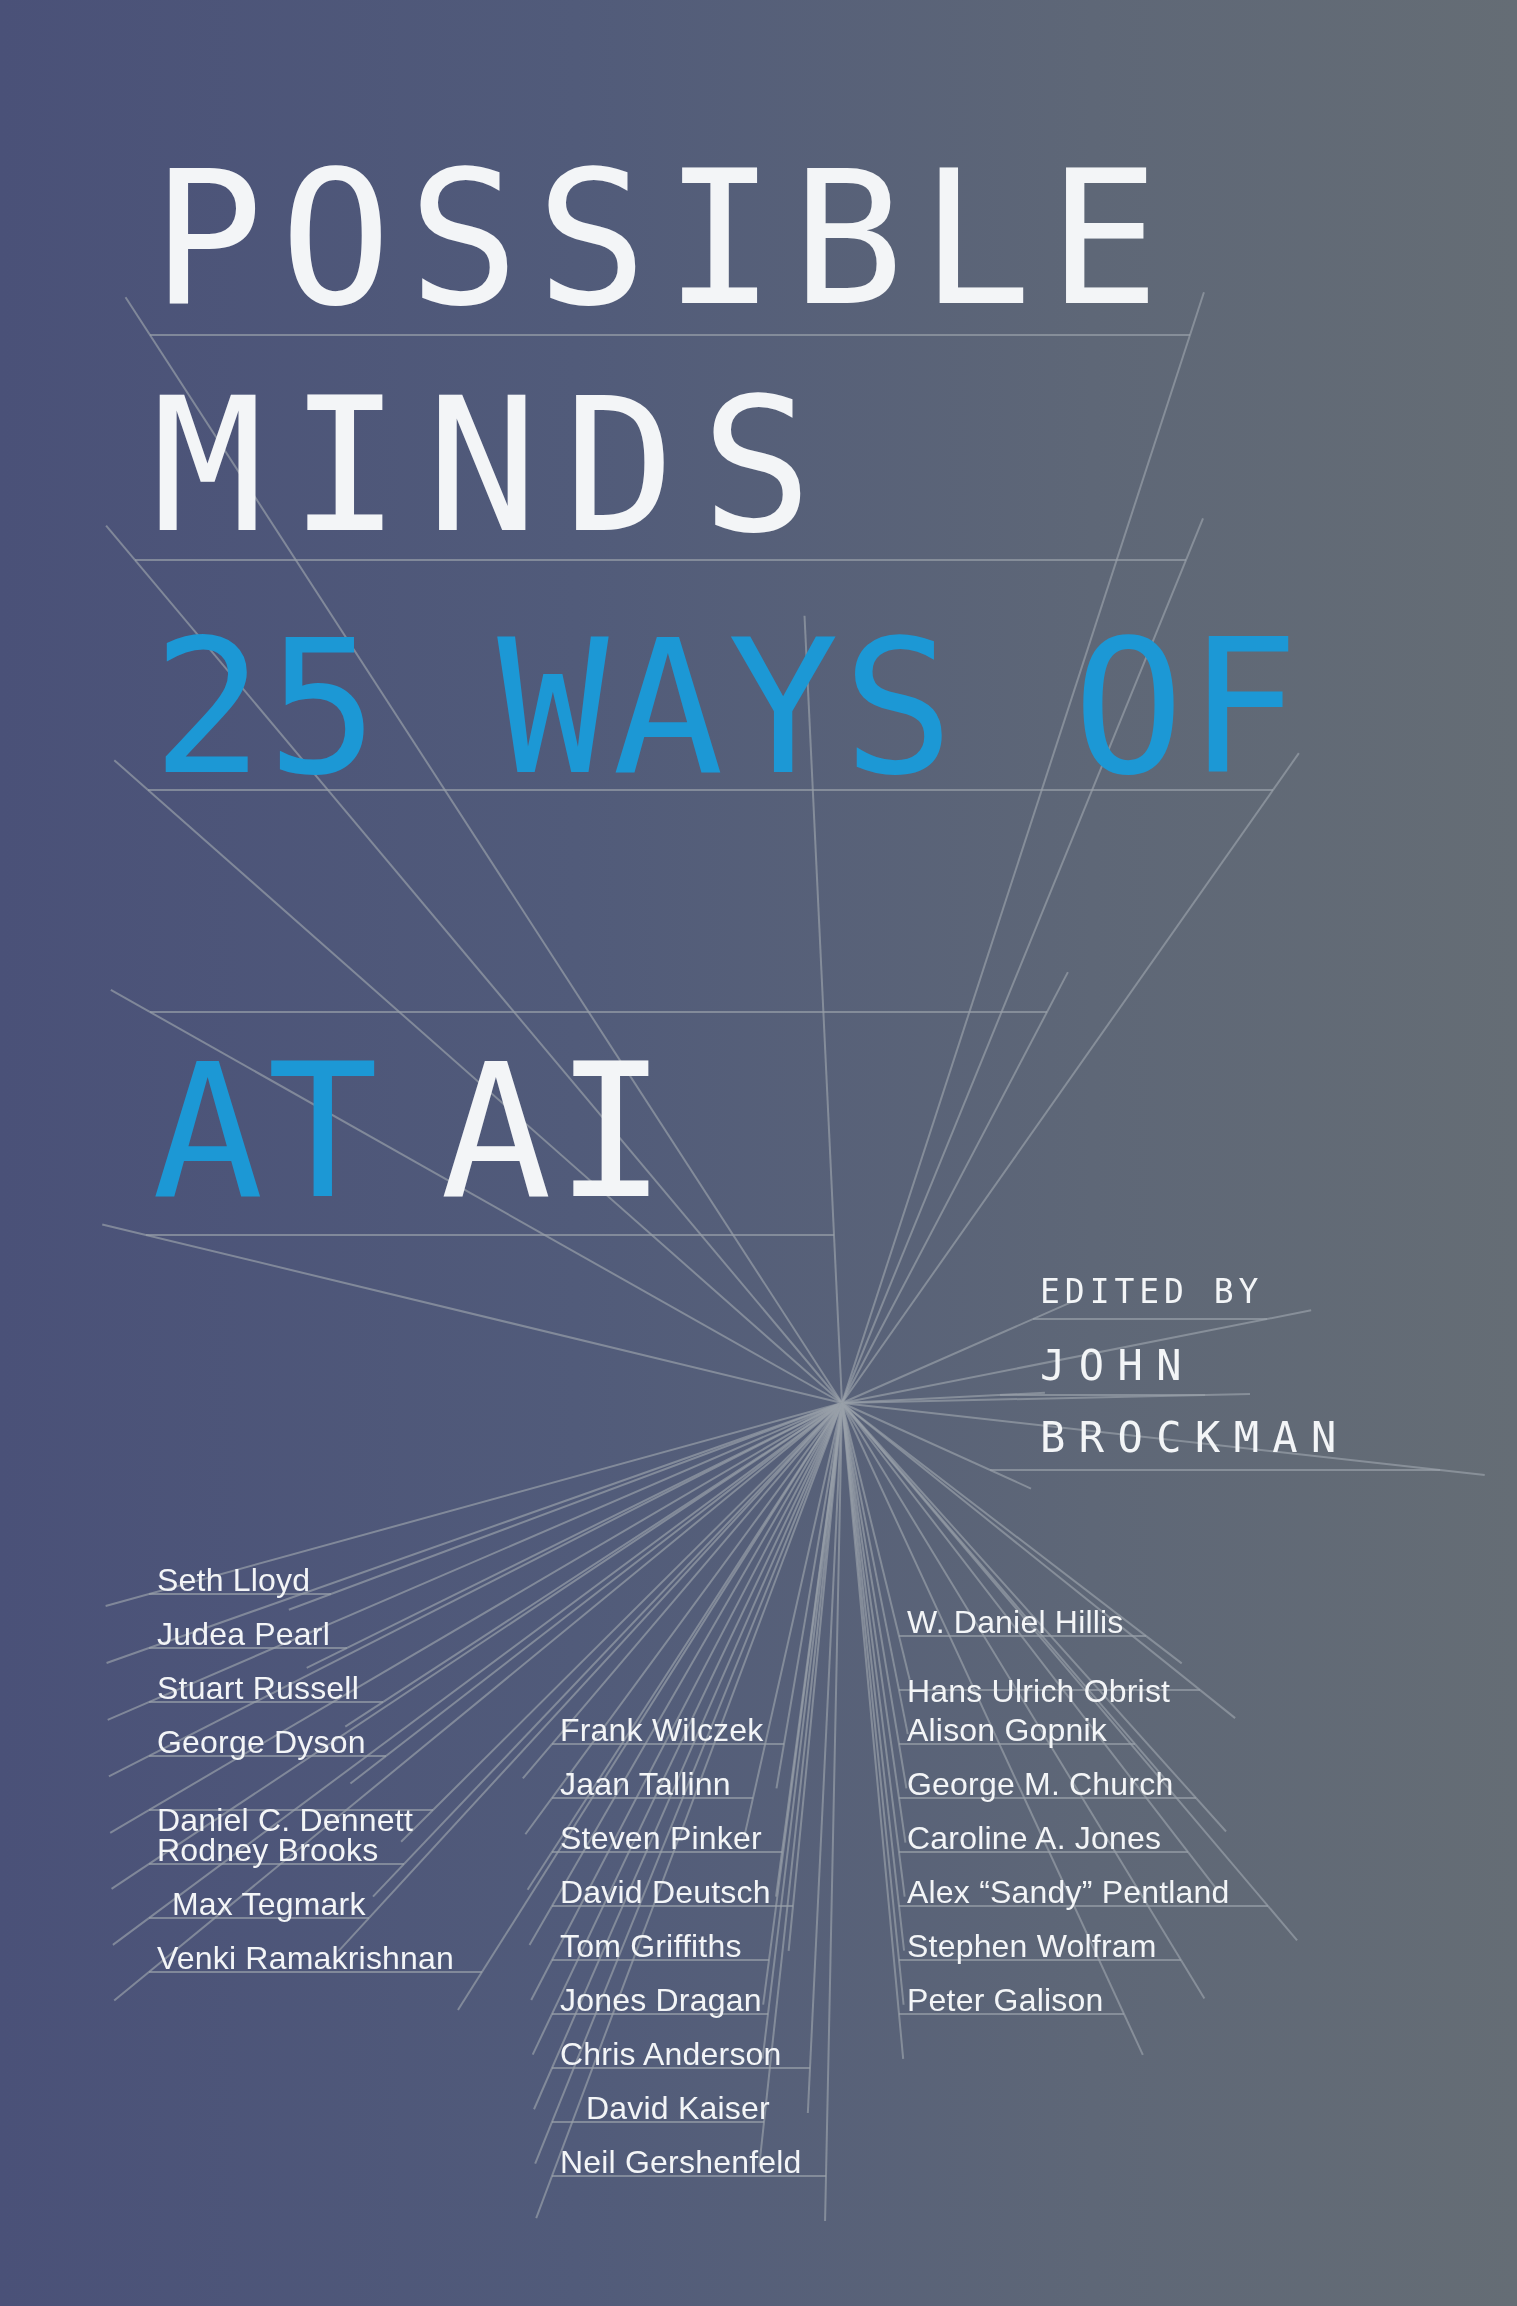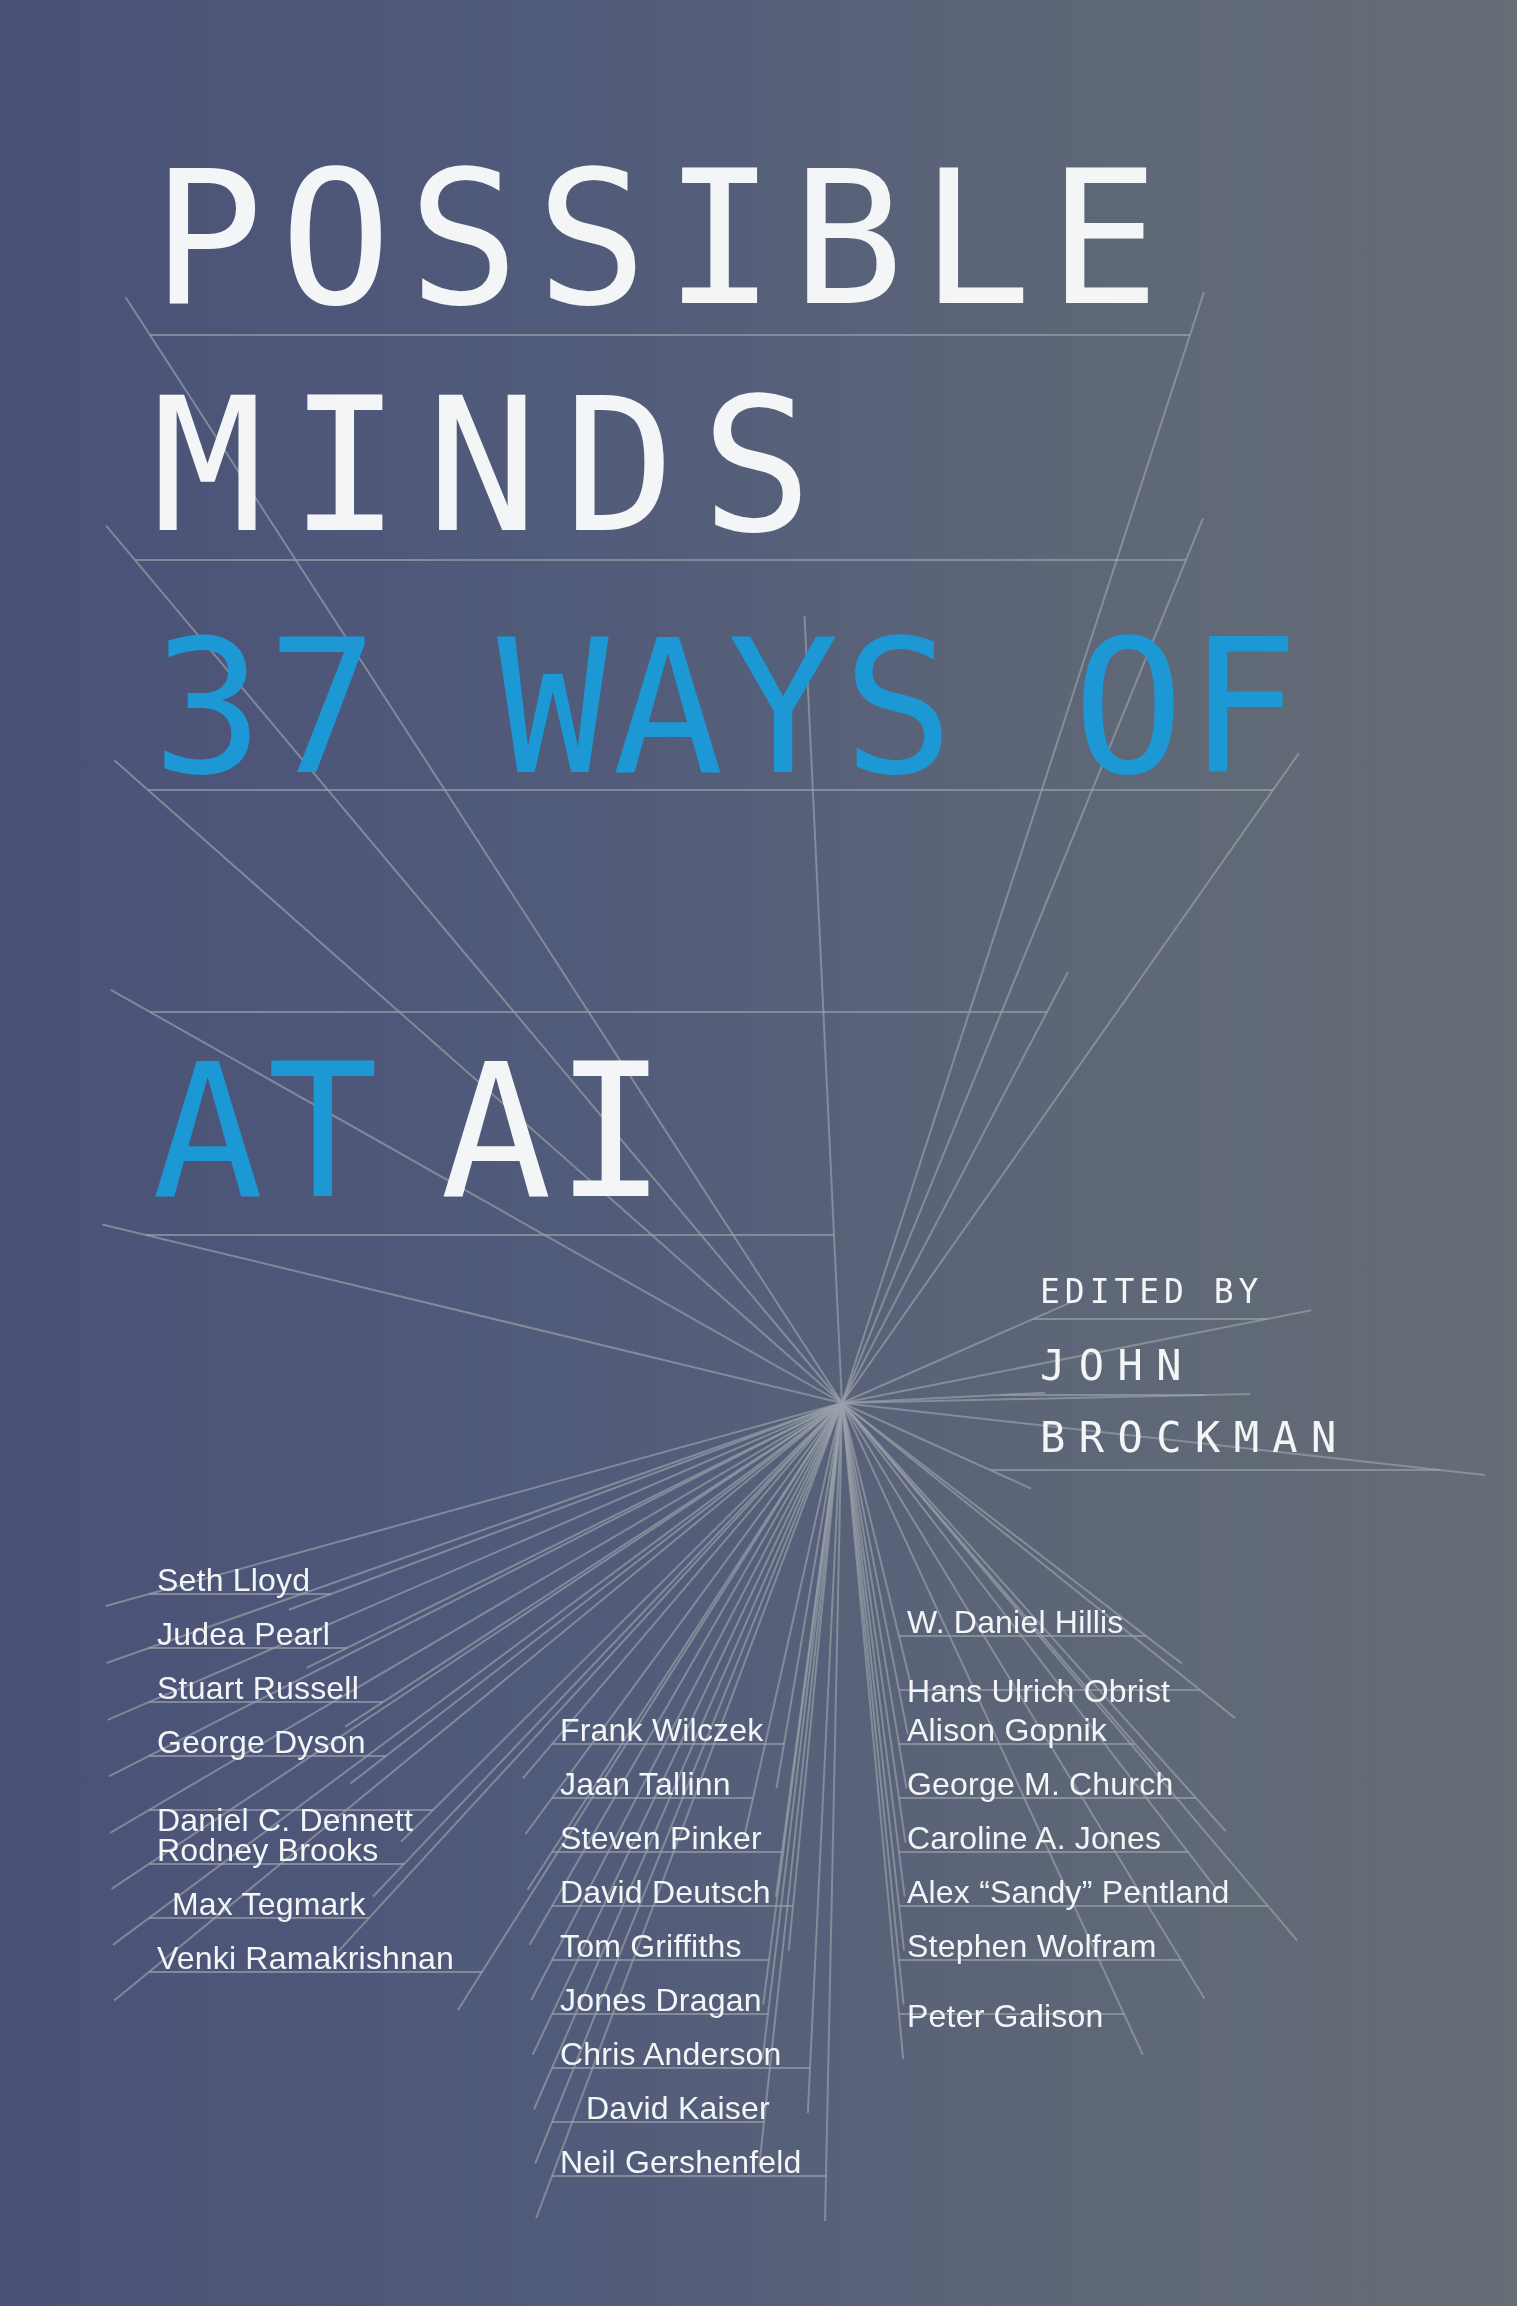--- a/index.html
+++ b/index.html
@@ -134,21 +134,21 @@
       <line x1="899" y1="1960" x2="1181" y2="1960"></line>
       <line x1="842" y1="1403" x2="903.5811022168814" y2="2004.7662093825074"></line>
       <line x1="842" y1="1403" x2="1204.3954231929097" y2="1998.440267606049"></line>
       <line x1="899" y1="2014" x2="1124" y2="2014"></line>
       <line x1="842" y1="1403" x2="903.1798867030975" y2="2058.805452203379"></line>
       <line x1="842" y1="1403" x2="1142.8576179857787" y2="2054.8581723025204"></line>
     </svg>
 
   <div class="txt title1">POSSIBLE</div>
   <div class="txt title2">MINDS</div>
-  <div class="txt sub1 blue">37 WAYS OF</div>
+  <div class="txt sub1 blue">25 WAYS OF</div>
   <div class="txt sub3"><span class="blue">AT</span><span class="ai">AI</span></div>
 
   <div class="txt edited">EDITED BY</div>
   <div class="txt john">JOHN</div>
   <div class="txt brockman">BROCKMAN</div>
 
   <div id="col1">
       <div class="name" style="left: 157px; top: 1564px;">Seth Lloyd</div>
       <div class="name" style="left: 157px; top: 1618px;">Judea Pearl</div>
       <div class="name" style="left: 157px; top: 1672px;">Stuart Russell</div>
@@ -170,15 +170,15 @@
       <div class="name" style="left: 560px; top: 2146px;">Neil Gershenfeld</div>
     </div>
   <div id="col3">
       <div class="name" style="left: 907px; top: 1606px;">W. Daniel Hillis</div>
       <div class="name" style="left: 907px; top: 1660px; margin-top: 15px;">Hans Ulrich Obrist</div>
       <div class="name" style="left: 907px; top: 1714px;">Alison Gopnik</div>
       <div class="name" style="left: 907px; top: 1768px;">George M. Church</div>
       <div class="name" style="left: 907px; top: 1822px;">Caroline A. Jones</div>
       <div class="name" style="left: 907px; top: 1876px;">Alex “Sandy” Pentland</div>
       <div class="name" style="left: 907px; top: 1930px;">Stephen Wolfram</div>
-      <div class="name" style="left: 907px; top: 1984px; margin-top: 16px;">Peter Galison</div>
+      <div class="name" style="left: 907px; top: 1984px;">Peter Galison</div>
     </div>
 </div>
 
 </body></html>

